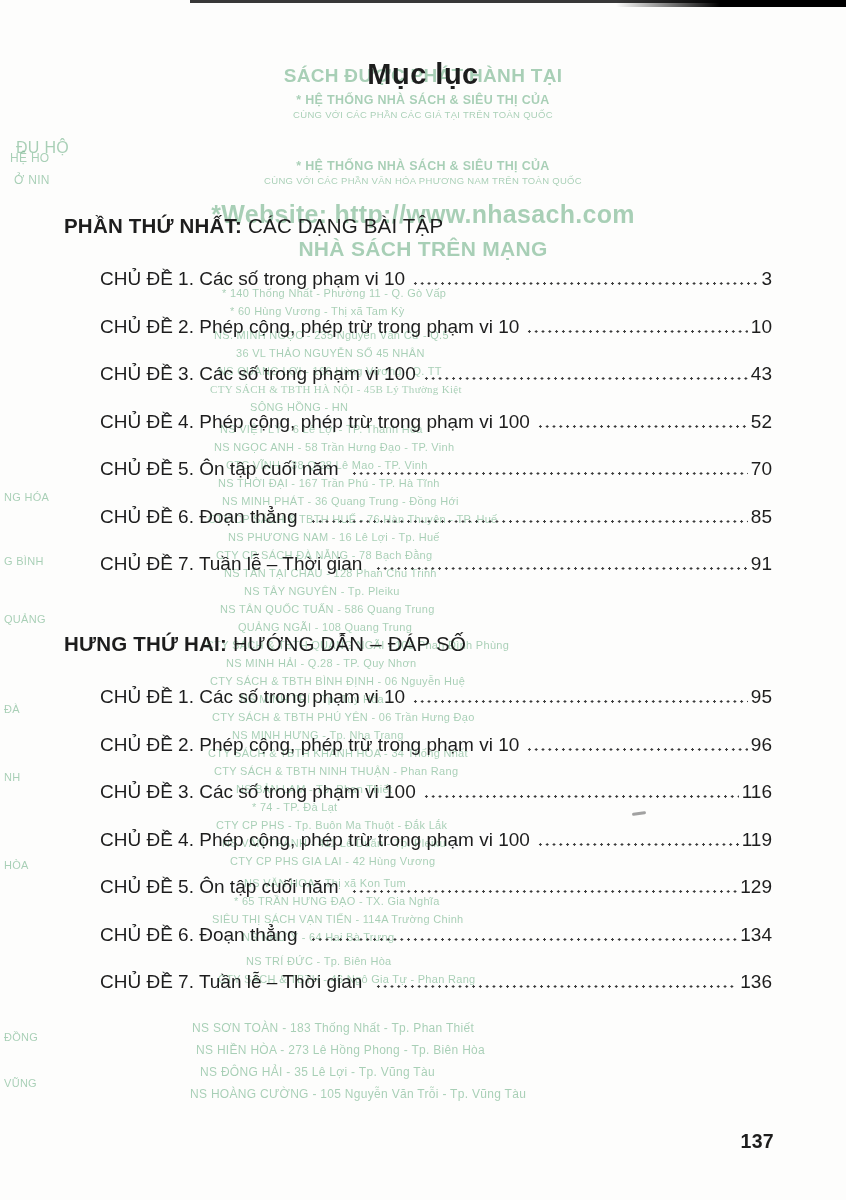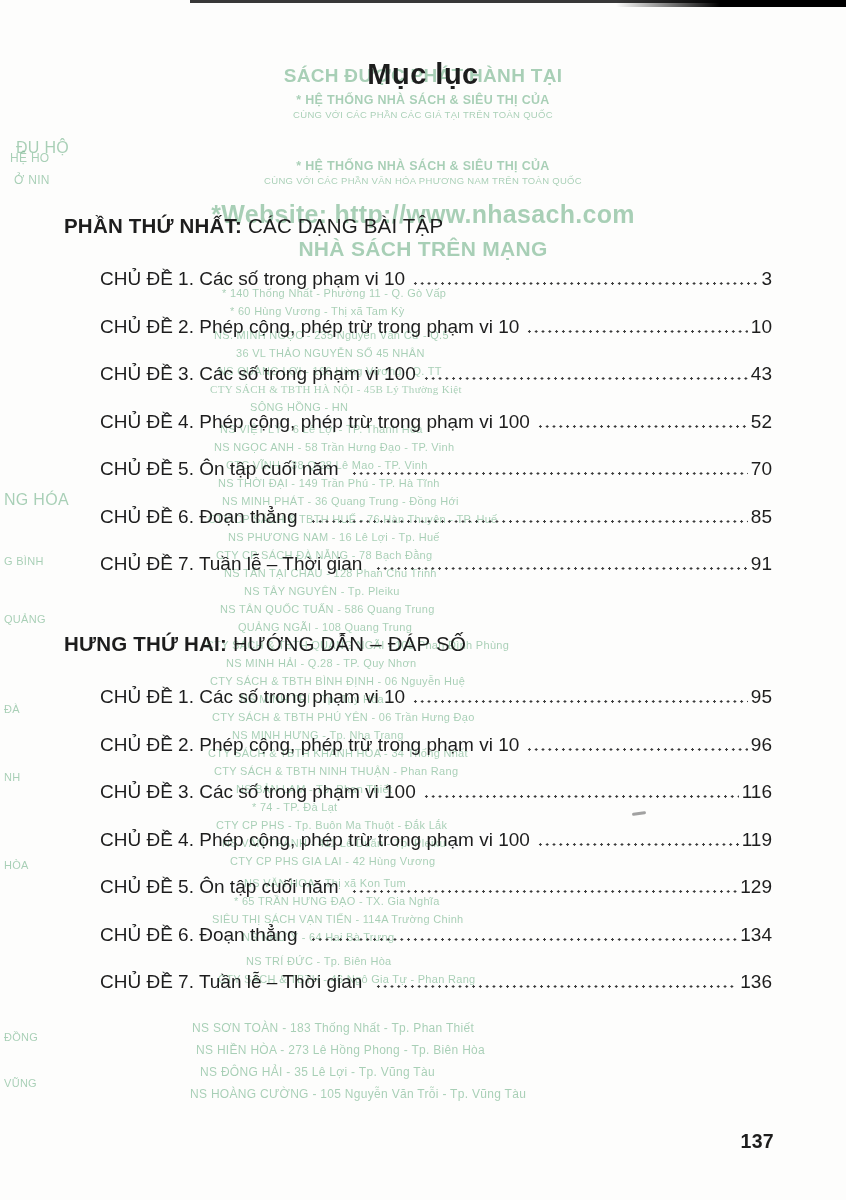--- a/index.html
+++ b/index.html
@@ -122,21 +122,21 @@
       <span class="ghost" style="top: 288px; left: 222px; font-size: 11px;">* 140 Thống Nhất - Phường 11 - Q. Gò Vấp</span>
       <span class="ghost" style="top: 306px; left: 230px; font-size: 11px;">* 60 Hùng Vương - Thị xã Tam Kỳ</span>
       <span class="ghost" style="top: 330px; left: 214px; font-size: 11px;">NS. MINH NGỌC - 235 Nguyễn Văn Cừ - Q.5</span>
       <span class="ghost" style="top: 348px; left: 236px; font-size: 11px;">36 VL THẢO NGUYỄN SỐ 45 NHÂN</span>
       <span class="ghost" style="top: 366px; left: 218px; font-size: 11px;">NS QUANG LỢI - 166 Hùng Vương - Q. TT</span>
       <span class="ghost" style="top: 384px; left: 210px; font-size: 11px; font-family: Liberation Serif, serif;">CTY SÁCH &amp; TBTH HÀ NỘI - 45B Lý Thường Kiệt</span>
       <span class="ghost" style="top: 402px; left: 250px; font-size: 11px;">SÔNG HỒNG - HN</span>
       <span class="ghost" style="top: 424px; left: 220px; font-size: 11px;">NS VIỆT LÝ - 6 Lê Lợi - TP. Thanh Hóa</span>
       <span class="ghost" style="top: 442px; left: 214px; font-size: 11px;">NS NGỌC ANH - 58 Trần Hưng Đạo - TP. Vinh</span>
       <span class="ghost" style="top: 460px; left: 226px; font-size: 11px;">CTC VĨNH - 38 Q.28 Lê Mao - TP. Vinh</span>
-      <span class="ghost" style="top: 478px; left: 218px; font-size: 11px;">NS THỜI ĐẠI - 149 Trần Phú - TP. Hà Tĩnh</span>
+      <span class="ghost" style="top: 478px; left: 218px; font-size: 11px;">NS THỜI ĐẠI - 167 Trần Phú - TP. Hà Tĩnh</span>
       <span class="ghost" style="top: 496px; left: 222px; font-size: 11px;">NS MINH PHÁT - 36 Quang Trung - Đồng Hới</span>
       <span class="ghost" style="top: 514px; left: 208px; font-size: 11px;">CTY CP SÁCH &amp; TBTH HUẾ - 76 Hàn Thuyên - TP. Huế</span>
       <span class="ghost" style="top: 532px; left: 228px; font-size: 11px;">NS PHƯƠNG NAM - 16 Lê Lợi - Tp. Huế</span>
       <span class="ghost" style="top: 550px; left: 216px; font-size: 11px;">CTY CP SÁCH ĐÀ NẴNG - 78 Bạch Đằng</span>
       <span class="ghost" style="top: 568px; left: 224px; font-size: 11px;">NS TẤN TẠI CHÂU - 128 Phan Chu Trinh</span>
       <span class="ghost" style="top: 586px; left: 244px; font-size: 11px;">NS TÂY NGUYÊN - Tp. Pleiku</span>
       <span class="ghost" style="top: 604px; left: 220px; font-size: 11px;">NS TÂN QUỐC TUẤN - 586 Quang Trung</span>
       <span class="ghost" style="top: 622px; left: 238px; font-size: 11px;">QUẢNG NGÃI - 108 Quang Trung</span>
       <span class="ghost" style="top: 640px; left: 206px; font-size: 11px;">CTY SÁCH &amp; TBTH QUẢNG NGÃI - 108 Phan Đình Phùng</span>
       <span class="ghost" style="top: 658px; left: 226px; font-size: 11px;">NS MINH HẢI - Q.28 - TP. Quy Nhơn</span>
@@ -154,21 +154,21 @@
       <span class="ghost" style="top: 878px; left: 244px; font-size: 11px;">NS VĂN HOA - Thị xã Kon Tum</span>
       <span class="ghost" style="top: 896px; left: 234px; font-size: 11px;">* 65 TRẦN HƯNG ĐẠO - TX. Gia Nghĩa</span>
       <span class="ghost" style="top: 914px; left: 212px; font-size: 11px;">SIÊU THỊ SÁCH VẠN TIẾN - 114A Trường Chinh</span>
       <span class="ghost" style="top: 932px; left: 242px; font-size: 11px;">NS NHƯ Ý - 64 Hai Bà Trưng</span>
       <span class="ghost" style="top: 956px; left: 246px; font-size: 11px;">NS TRÍ ĐỨC - Tp. Biên Hòa</span>
       <span class="ghost" style="top: 974px; left: 218px; font-size: 11px; text-align: center;">CTY SÁCH &amp; TBTH - 46 Ngô Gia Tự - Phan Rang</span>
       <span class="ghost" style="top: 1022px; left: 192px; font-size: 12px;">NS SƠN TOÀN - 183 Thống Nhất - Tp. Phan Thiết</span>
       <span class="ghost" style="top: 1044px; left: 196px; font-size: 12px;">NS HIỀN HÒA - 273 Lê Hồng Phong - Tp. Biên Hòa</span>
       <span class="ghost" style="top: 1066px; left: 200px; font-size: 12px;">NS ĐÔNG HẢI - 35 Lê Lợi - Tp. Vũng Tàu</span>
       <span class="ghost" style="top: 1088px; left: 190px; font-size: 12px;">NS HOÀNG CƯỜNG - 105 Nguyễn Văn Trỗi - Tp. Vũng Tàu</span>
-      <span class="ghost" style="top: 492px; left: 4px; font-size: 16px;">NG HÓA</span>
+      <span class="ghost" style="top: 492px; left: 4px; font-size: 11px;">NG HÓA</span>
       <span class="ghost" style="top: 556px; left: 4px; font-size: 11px;">G BÌNH</span>
       <span class="ghost" style="top: 614px; left: 4px; font-size: 11px;">QUẢNG</span>
       <span class="ghost" style="top: 704px; left: 4px; font-size: 11px;">ĐÀ</span>
       <span class="ghost" style="top: 772px; left: 4px; font-size: 11px;">NH</span>
       <span class="ghost" style="top: 860px; left: 4px; font-size: 11px;">HÒA</span>
       <span class="ghost" style="top: 1032px; left: 4px; font-size: 11px;">ĐỒNG</span>
       <span class="ghost" style="top: 1078px; left: 4px; font-size: 11px;">VŨNG</span>
     </div>
 
   <h1 class="title">Mục lục</h1>

